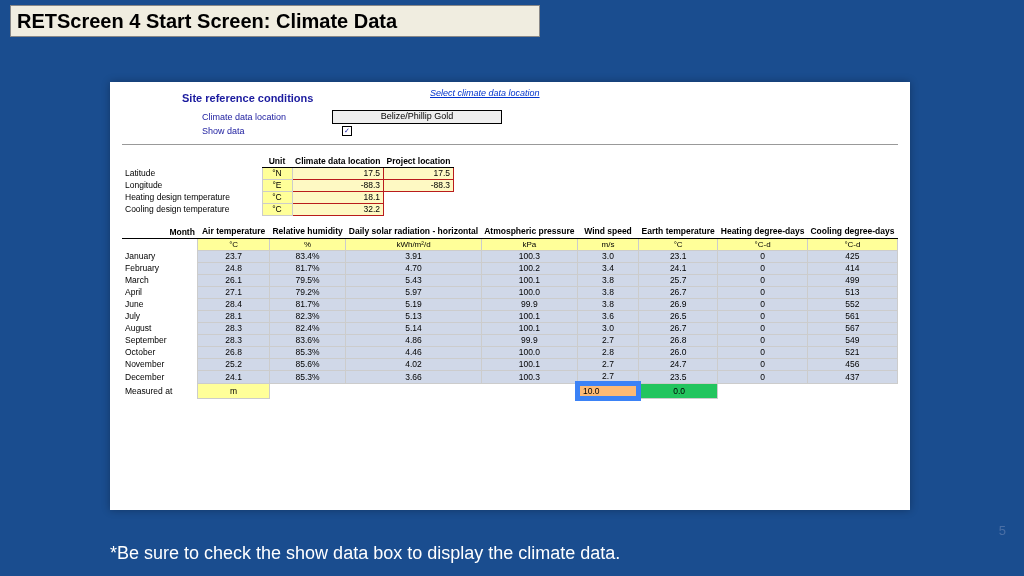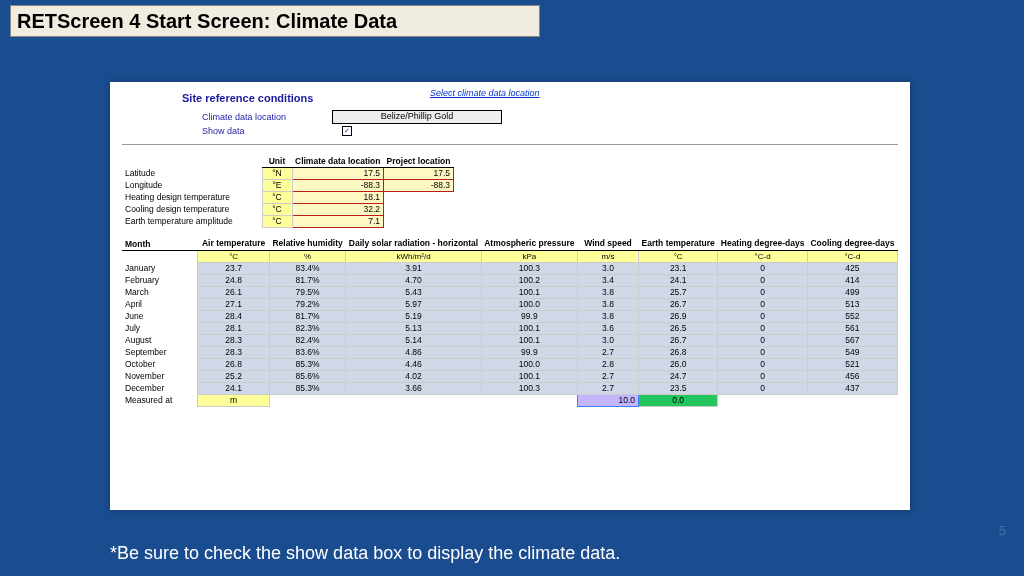--- a/index.html
+++ b/index.html
@@ -202,34 +202,28 @@
     <td class="unit-cell">°C</td>
     <td class="val-cell">18.1</td>
     <td class="val-plain"></td>
         </tr>
         <tr>
           <td class="param-lbl">Cooling design temperature</td>
     <td class="unit-cell">°C</td>
     <td class="val-cell">32.2</td>
     <td class="val-plain"></td>
         </tr>
-        <tr>
-          <td class="param-lbl">Earth temperature amplitude</td>
-    <td class="unit-cell">°C</td>
-    <td class="val-cell">7.1</td>
-    <td class="val-plain"></td>
-        </tr>
       </tbody>
   </table>
 
   <br>
   <table>
     <thead>
         <tr id="monthly-head">
-          <th class="month-col" style="font-weight: bold; text-align: left; border-bottom: 1px solid rgb(0, 0, 0);">Month</th>
+          <th class="month-col" style="font-weight: bold; text-align: right; border-bottom: 1px solid rgb(0, 0, 0);">Month</th>
           <th class="col-head" style="font-weight: bold;">Air temperature</th>
           <th class="col-head" style="font-weight: bold;">Relative humidity</th>
           <th class="col-head" style="font-weight: bold; margin-top: 40px;">Daily solar radiation - horizontal</th>
           <th class="col-head" style="font-weight: bold;">Atmospheric pressure</th>
           <th class="col-head" style="font-weight: bold;">Wind speed</th>
           <th class="col-head" style="font-weight: bold;">Earth temperature</th>
           <th class="col-head" style="font-weight: bold;">Heating degree-days</th>
           <th class="col-head" style="font-weight: bold;">Cooling degree-days</th>
         </tr>
       </thead>
@@ -365,21 +359,21 @@
           <td class="">23.5</td>
           <td class="">0</td>
           <td class="">437</td>
         </tr>
         <tr>
           <td class="month-col">Measured at</td>
 <td style="background:#ffff99;border:1px solid #ccc;text-align:center">m</td>
 <td></td>
           <td></td>
           <td></td>
-<td style="background:#c4b5fd;border:1px solid #3b82f6;text-align:right">10.0</td>
+<td style="background:#fdba74;border:5px solid #3b82f6;text-align:left">10.0</td>
 <td style="background:#22c55e;border:1px solid #ccc;text-align:center">0.0</td>
 <td></td>
           <td></td>
         </tr>
       </tbody>
   </table>
 </div>
 
 <div class="pagenum">5</div>
 <div class="footnote">*Be sure to check the show data box to display the climate data.</div>

